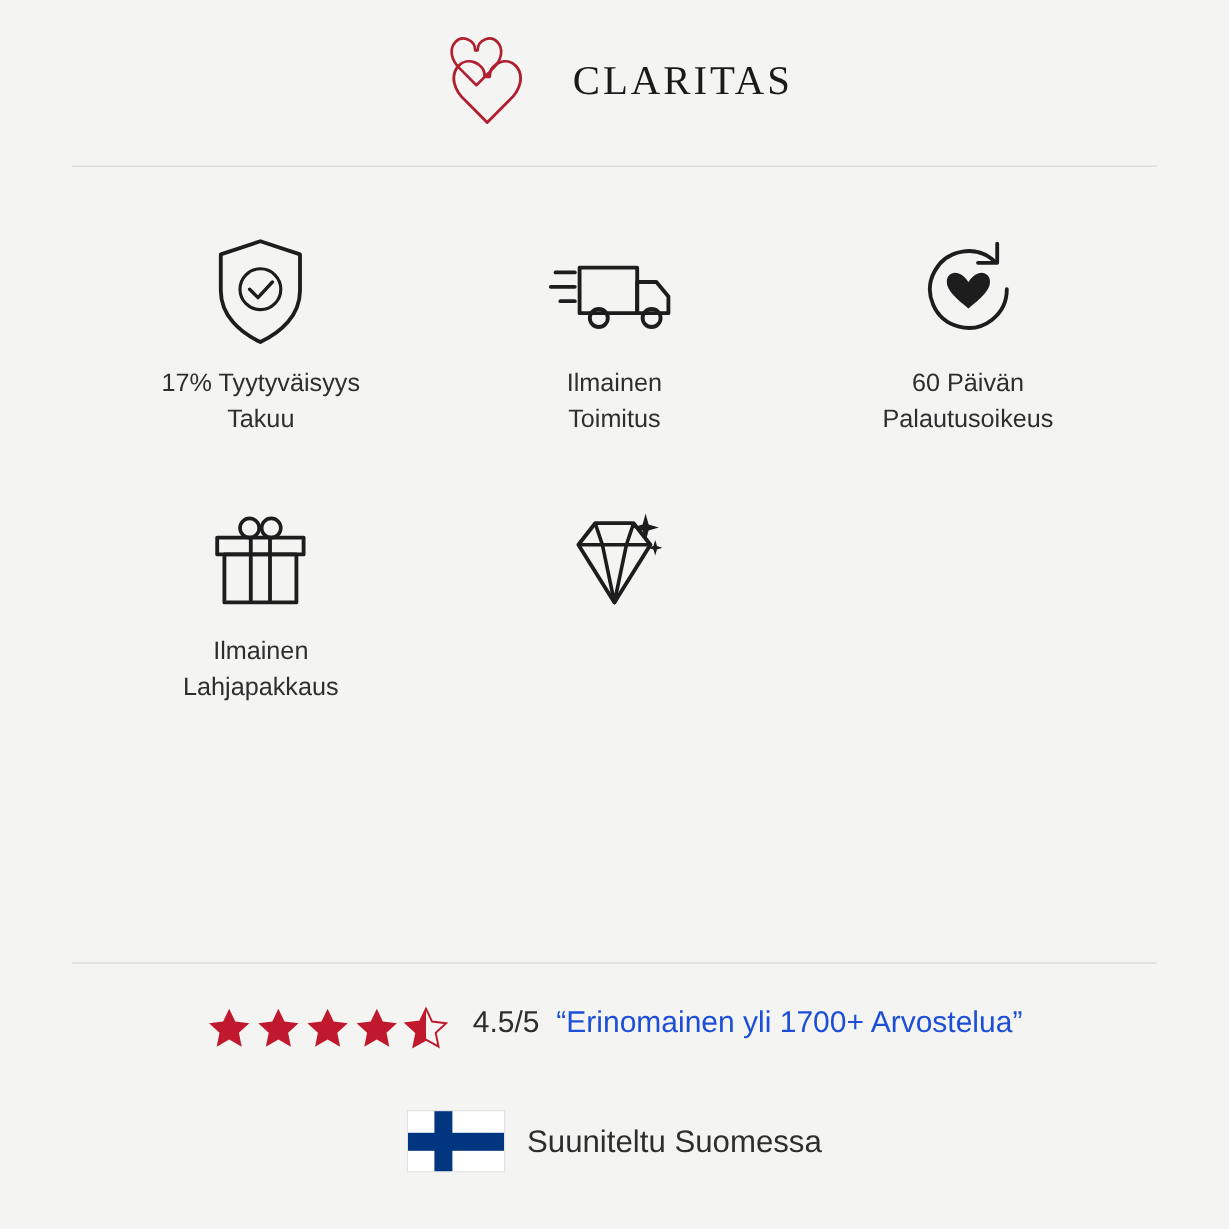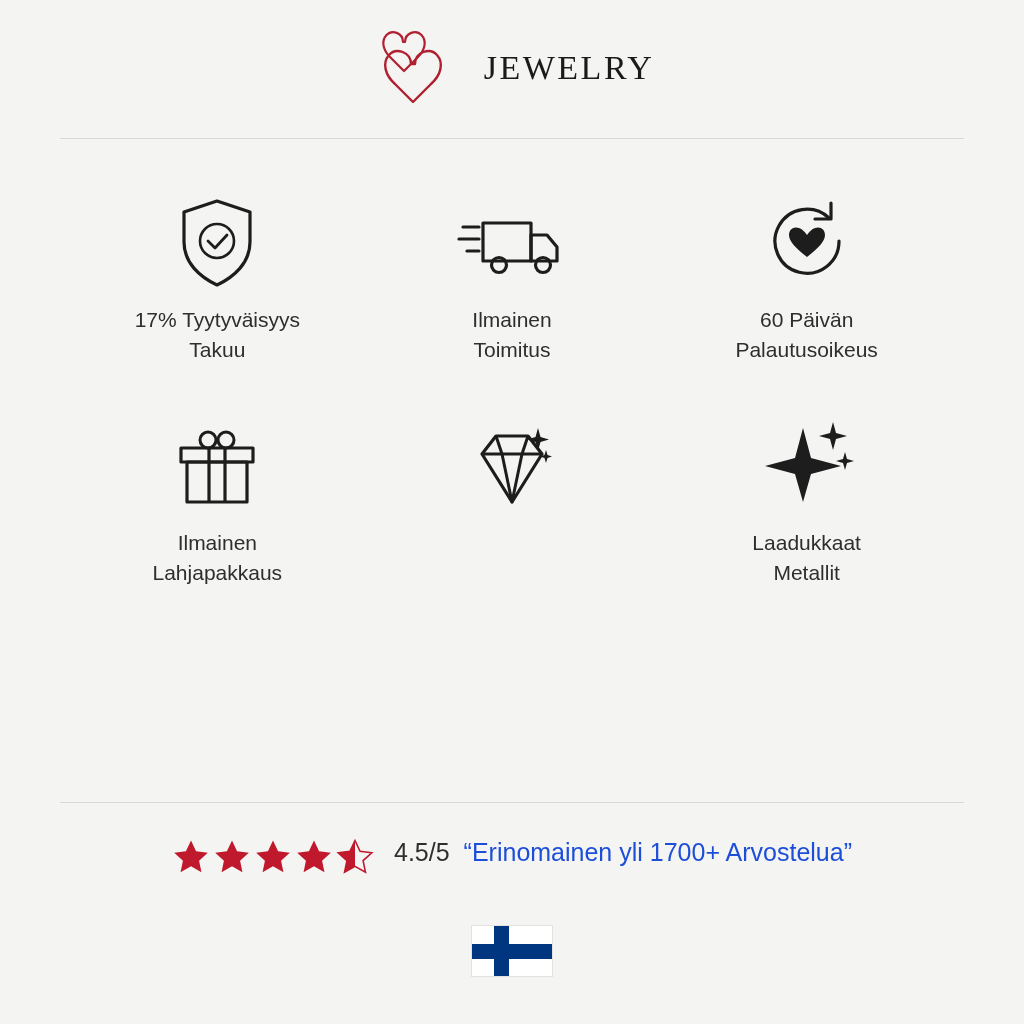--- a/index.html
+++ b/index.html
@@ -168,21 +168,21 @@
 
   <div class="header">
     <div class="logo">
       <div class="logo-mark">
         <svg viewBox="0 0 92 84" width="92" height="84">
           <path d="M33 16 C33 7, 22 3, 16.5 9 C11 15, 13 24, 20 31 L34 45 L48 31 C55 24, 57 15, 51.5 9 C46 3, 35 7, 35 16 Z" fill="none" stroke="#b02030" stroke-width="2.2" stroke-linejoin="round"></path>
           <path d="M41 38 C41 26, 26 21, 19 29 C12 37, 15 49, 25 58 L43 76 L61 58 C71 49, 74 37, 67 29 C60 21, 45 26, 45 38 Z" fill="none" stroke="#b02030" stroke-width="2.4" stroke-linejoin="round"></path>
         </svg>
       </div>
       <div class="logo-text">
-        <span>JEWELRY</span>
+        <span>CLARITAS</span>
       </div>
     </div>
   </div>
 
   <div class="divider"></div>
 
   <div class="features">
 
     <div class="feature">
       <div class="feature-icon">
@@ -243,31 +243,20 @@
         <svg viewBox="0 0 104 96" width="104" height="96">
           <path d="M22 36 L36 18 H68 L82 36 L52 84 Z" fill="none" stroke="#1d1d1d" stroke-width="3.2" stroke-linejoin="round"></path>
           <path d="M22 36 H82" stroke="#1d1d1d" stroke-width="3"></path>
           <path d="M36 18 L42 36 L52 84 L62 36 L68 18" fill="none" stroke="#1d1d1d" stroke-width="3" stroke-linejoin="round"></path>
           <path d="M78 10 L80.5 19 L89 21.5 L80.5 24 L78 33 L75.5 24 L67 21.5 L75.5 19 Z" fill="#1d1d1d"></path>
           <path d="M86 32 L87.5 37 L92 38.5 L87.5 40 L86 45 L84.5 40 L80 38.5 L84.5 37 Z" fill="#1d1d1d"></path>
         </svg>
       </div>
     </div>
 
-    <div class="feature">
-      <div class="feature-icon">
-        <svg viewBox="0 0 104 100" width="104" height="100">
-          <path d="M44 26 L52 56 L82 64 L52 72 L44 100 L36 72 L6 64 L36 56 Z" fill="#1d1d1d" transform="translate(4,-14)"></path>
-          <path d="M78 6 L81 17 L92 20 L81 23 L78 34 L75 23 L64 20 L75 17 Z" fill="#1d1d1d"></path>
-          <path d="M90 36 L92 43 L99 45 L92 47 L90 54 L88 47 L81 45 L88 43 Z" fill="#1d1d1d"></path>
-        </svg>
-      </div>
-      <div class="feature-label">Laadukkaat
-Metallit</div>
-    </div>
 
   </div>
 
   <div class="divider-bottom"></div>
 
   <div class="rating-row">
     <div class="stars">
       <svg width="38" height="38" viewBox="0 0 24 24">
         <path d="M12 1.6 L15.2 8.4 L22.6 9.3 L17.1 14.3 L18.6 21.6 L12 17.9 L5.4 21.6 L6.9 14.3 L1.4 9.3 L8.8 8.4 Z" fill="#c0182c"></path>
       </svg>
@@ -292,15 +281,16 @@
     </div>
     <div class="rating-score">4.5/5</div>
     <div class="rating-quote">“Erinomainen yli 1700+ Arvostelua”</div>
   </div>
 
   <div class="country-row">
     <div class="flag">
       <div class="bar-h"></div>
       <div class="bar-v"></div>
     </div>
+    <div class="country-text">Suuniteltu Suomessa</div>
   </div>
 
 </div>
 
 </body></html>

